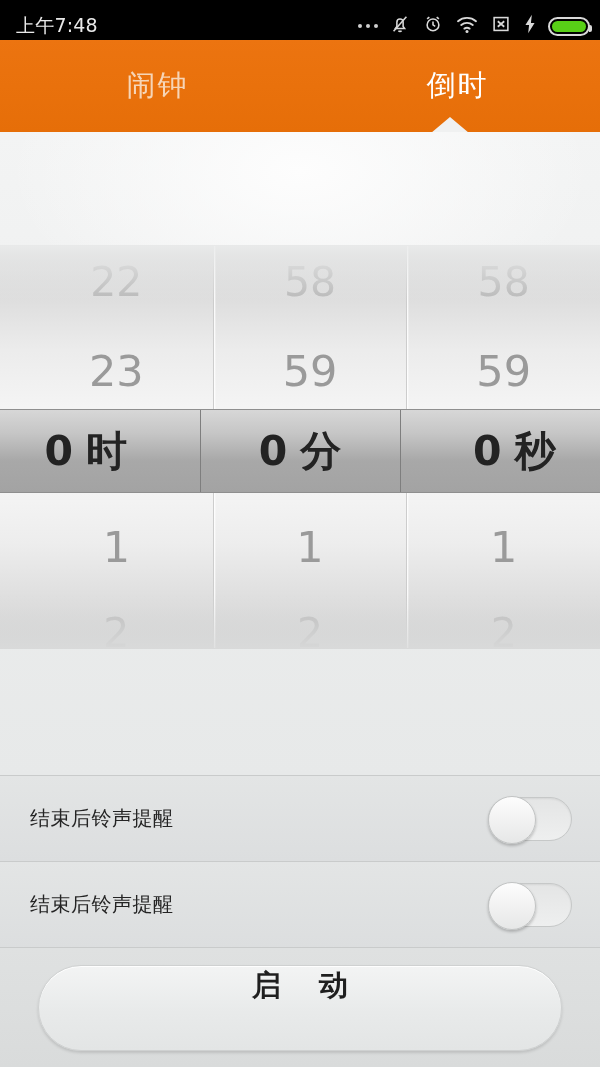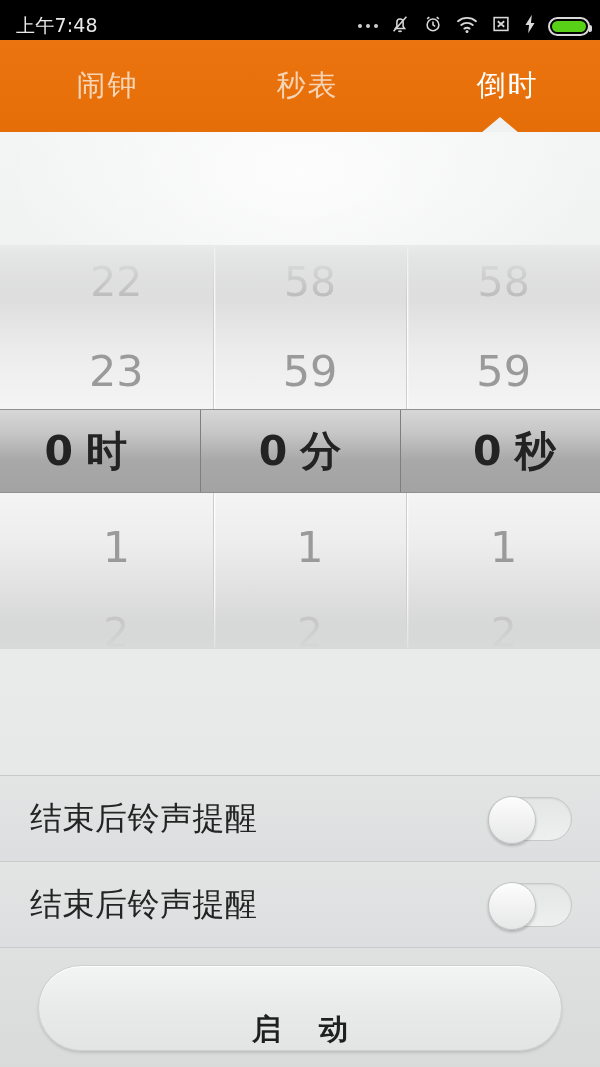--- a/index.html
+++ b/index.html
@@ -96,41 +96,41 @@
   .fade-bot{ position:absolute;left:0;top:594px;width:600px;height:55px;
      background:linear-gradient(to top,rgba(220,221,221,.85) 0%,rgba(220,221,221,0) 100%);
      pointer-events:none; }
 
   
   .settings{ position:absolute; left:0; top:775px; width:600px; }
   .srow{ position:relative; height:86px; display:flex; align-items:center;
          padding:0 28px 0 30px;
          background:linear-gradient(to bottom,#e3e5e5 0%,#dcdedf 100%);
          border-top:1px solid #c9cbcb; }
-  .srow .label{ font-size:32px; color:#242424; letter-spacing:.5px; }
+  .srow .label{ font-size:20px; color:#242424; letter-spacing:.5px; }
   .toggle{ margin-left:auto; width:84px; height:44px; border-radius:22px;
            background:linear-gradient(to bottom,#e4e5e5 0%,#eeefef 100%);
            border:1px solid #c6c8c8; position:relative;
            box-shadow:inset 0 1px 2px rgba(0,0,0,.07); cursor:pointer; }
   .toggle .knob{ position:absolute; left:-1px; top:-2px; width:48px; height:48px;
       border-radius:50%;
       background:linear-gradient(to bottom,#fdfdfd 0%,#e6e7e7 100%);
       border:1px solid #c2c4c4;
       box-shadow:0 2px 3px rgba(0,0,0,.22); }
 
   
   .footer{ position:absolute; left:0; top:947px; width:600px; height:120px;
            background:linear-gradient(to bottom,#dfe1e1 0%,#d9dbdb 100%);
            border-top:1px solid #c9cbcb;
            display:flex; align-items:center; justify-content:center; }
   .startbtn{ width:524px; height:86px; border-radius:43px;
       background:linear-gradient(to bottom,#f3f4f4 0%,#e8eaea 55%,#e3e5e5 100%);
       border:1px solid #cfd1d1;
       box-shadow:0 2px 3px rgba(0,0,0,.13), inset 0 1px 0 rgba(255,255,255,.9);
-      display:flex; align-items:flex-end; justify-content:center; cursor:pointer; }
+      display:flex; align-items:flex-start; justify-content:center; cursor:pointer; }
   .startbtn span{ font-size:29px; color:#1f1f1f; font-weight:bold; letter-spacing:14px;
                   text-indent:14px; }
 </style>
 </head>
 <body>
 
 <div id="screen">
 
   <div class="statusbar">
     <div class="sb-time">上午7:48</div>
@@ -184,24 +184,20 @@
           <span></span>
         </span>
     </div>
   </div>
 
   <div class="tabbar">
     <div class="tab">
       <span>闹钟</span>
 
     </div>
-    <div class="tab">
-      <span>秒表</span>
-
-    </div>
     <div class="tab active">
       <span>倒时</span>
       <i class="notch"></i>
     </div>
   </div>
 
   <div class="body"></div>
 
   <div class="picker">
 

